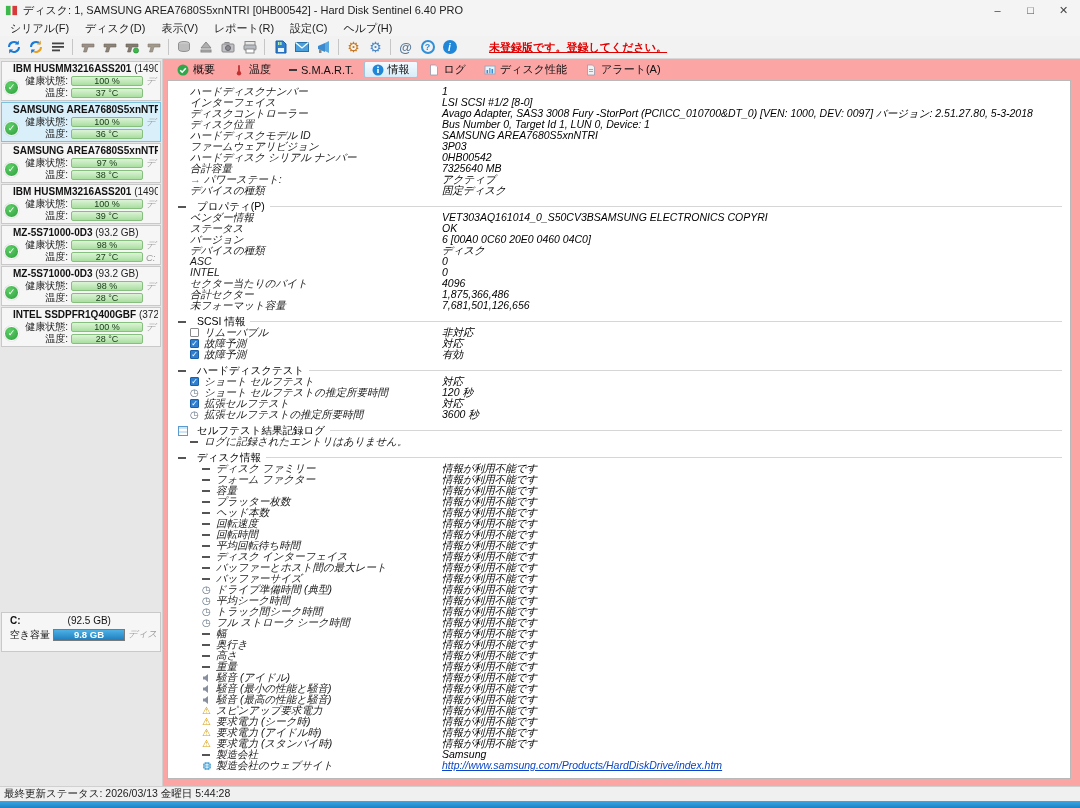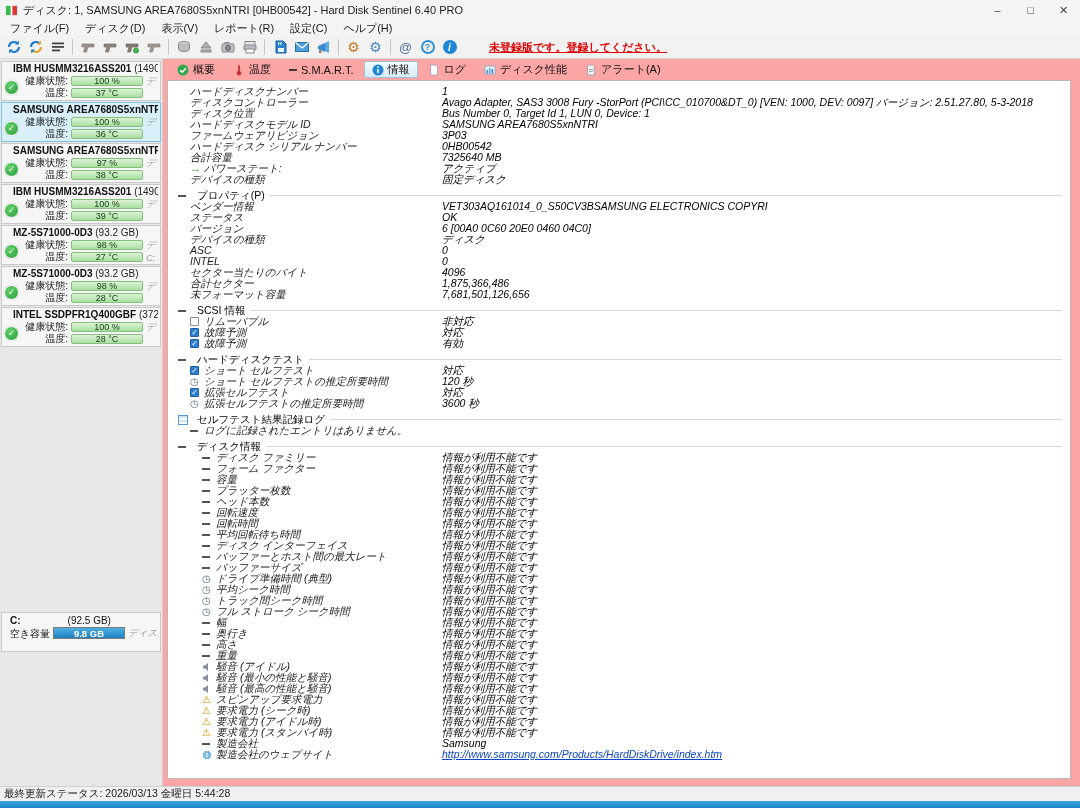--- a/index.html
+++ b/index.html
@@ -37,21 +37,21 @@
   .disk-rows{flex:1;min-width:0;}
   .drow{display:flex;align-items:center;height:12px;gap:3px;}
   .dlbl{width:46px;text-align:right;font-size:10px;color:#222;flex:0 0 auto;}
   .dbar{width:72px;height:10px;border:1px solid #86bf7e;border-radius:2px;background:linear-gradient(#ddf3d7,#a9dfa0);font-size:9px;display:flex;align-items:center;justify-content:center;color:#143814;flex:0 0 auto;}
   .dnum{font-size:9.5px;color:#9a9a9a;font-style:italic;white-space:nowrap;overflow:hidden;}
   .sidebar-gap{height:263px;}
   .part-item{background:#f6f6f6;border:1px solid #c9c9c9;height:40px;padding:1px 2px;}
   .part-head{display:flex;height:13px;line-height:13px;font-size:10px;}
   .part-head .pname{font-weight:bold;padding-left:6px;}
   .part-head .psize{margin:0 auto;}
-  .part-row{display:flex;align-items:flex-start;gap:3px;height:15px;}
+  .part-row{display:flex;align-items:center;gap:3px;height:15px;}
   .plbl{width:46px;text-align:right;font-size:10px;flex:0 0 auto;}
   .pbar{width:72px;height:12px;background:linear-gradient(#4db0e4,#1f7fc0);border:1px solid #7a7a7a;color:#fff;font-weight:bold;font-size:9.5px;display:flex;align-items:center;justify-content:center;flex:0 0 auto;}
   
   .content-area{flex:1;display:flex;flex-direction:column;padding:1px 9px 7px 4px;min-width:0;}
   .tabbar{height:20px;display:flex;align-items:center;gap:2px;padding:1px 0 2px 2px;flex:0 0 auto;}
   .tab{display:flex;align-items:center;gap:4px;padding:1px 7px;height:17px;border:1px solid transparent;font-size:11px;white-space:nowrap;cursor:default;}
   .tab.selected{background:linear-gradient(#f4fafe,#d8ecf8);border-color:#9cc6de;border-radius:2px;}
   .tab .ticon{display:flex;}
   .tab .ticon svg{width:12px;height:12px;display:block;}
   .info-panel{flex:1;background:#fff;border:1px solid #b9b9b9;overflow:hidden;padding:5px 6px 0 10px;font-size:10.5px;}
@@ -91,21 +91,21 @@
         </svg>
       </span>
     <span class="title">ディスク: 1, SAMSUNG AREA7680S5xnNTRI [0HB00542]  -  Hard Disk Sentinel 6.40 PRO</span>
     <div class="win-controls" id="wincontrols">
         <span class="wc">–</span>
         <span class="wc">□</span>
         <span class="wc">✕</span>
       </div>
   </div>
   <div class="menubar" id="menubar">
-      <span class="menu-item">ファイル(F)</span>
+      <span class="menu-item">シリアル(F)</span>
       <span class="menu-item">ディスク(D)</span>
       <span class="menu-item">表示(V)</span>
       <span class="menu-item">レポート(R)</span>
       <span class="menu-item">設定(C)</span>
       <span class="menu-item">ヘルプ(H)</span>
     </div>
   <div class="toolbar" id="toolbar">
       <span class="tbtn">
         <span style="display: inline-flex;">
           <svg viewBox="0 0 16 16">
@@ -461,20 +461,24 @@
             <span class="tlabel">アラート(A)</span>
           </div>
         </div>
       <div class="info-panel" id="infopanel">
           <div class="section">
             <div class="row">
               <span class="row-label">ハードディスクナンバー</span>
               <span class="row-value">1</span>
             </div>
             <div class="row">
+              <span class="row-label">インターフェイス</span>
+              <span class="row-value">LSI  SCSI #1/2 [8-0]</span>
+            </div>
+            <div class="row">
               <span class="row-label">ディスクコントローラー</span>
               <span class="row-value">Avago Adapter, SAS3 3008 Fury -StorPort (PCI\CC_010700&amp;DT_0) [VEN: 1000, DEV: 0097] バージョン: 2.51.27.80, 5-3-2018</span>
             </div>
             <div class="row">
               <span class="row-label">ディスク位置</span>
               <span class="row-value">Bus Number 0, Target Id 1, LUN 0, Device: 1</span>
             </div>
             <div class="row">
               <span class="row-label">ハードディスクモデル ID</span>
               <span class="row-value">SAMSUNG AREA7680S5xnNTRI</span>

